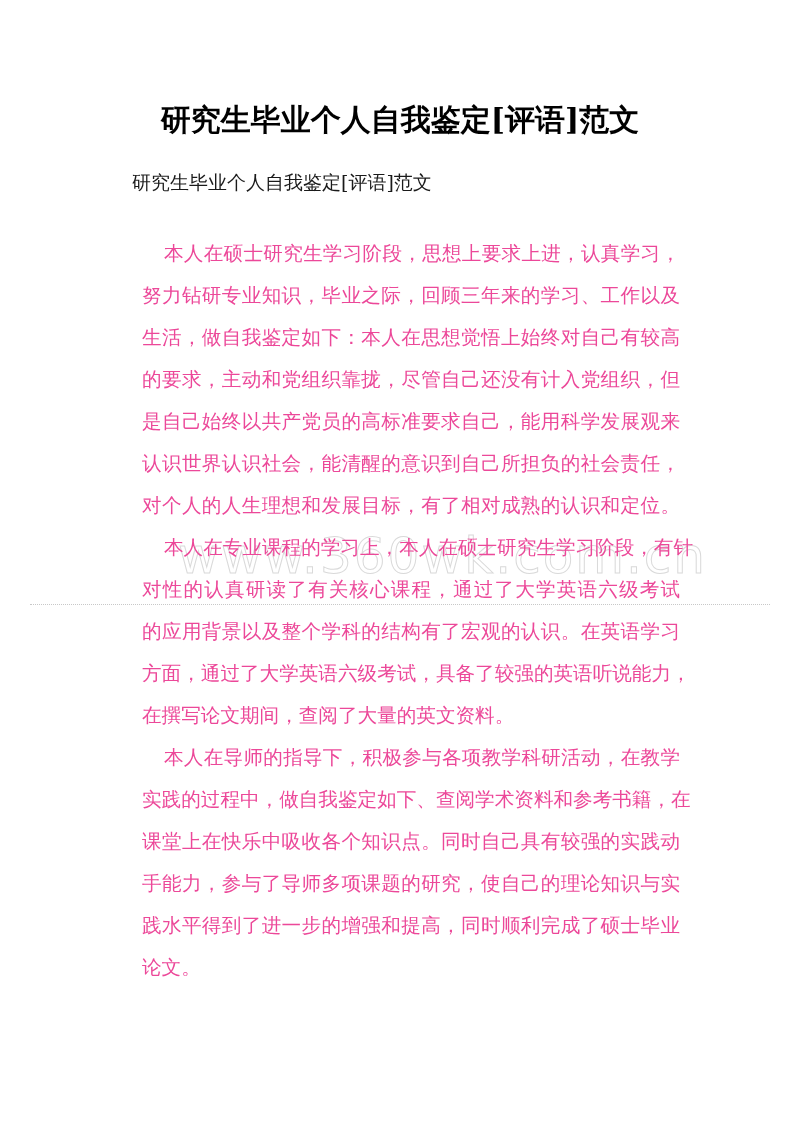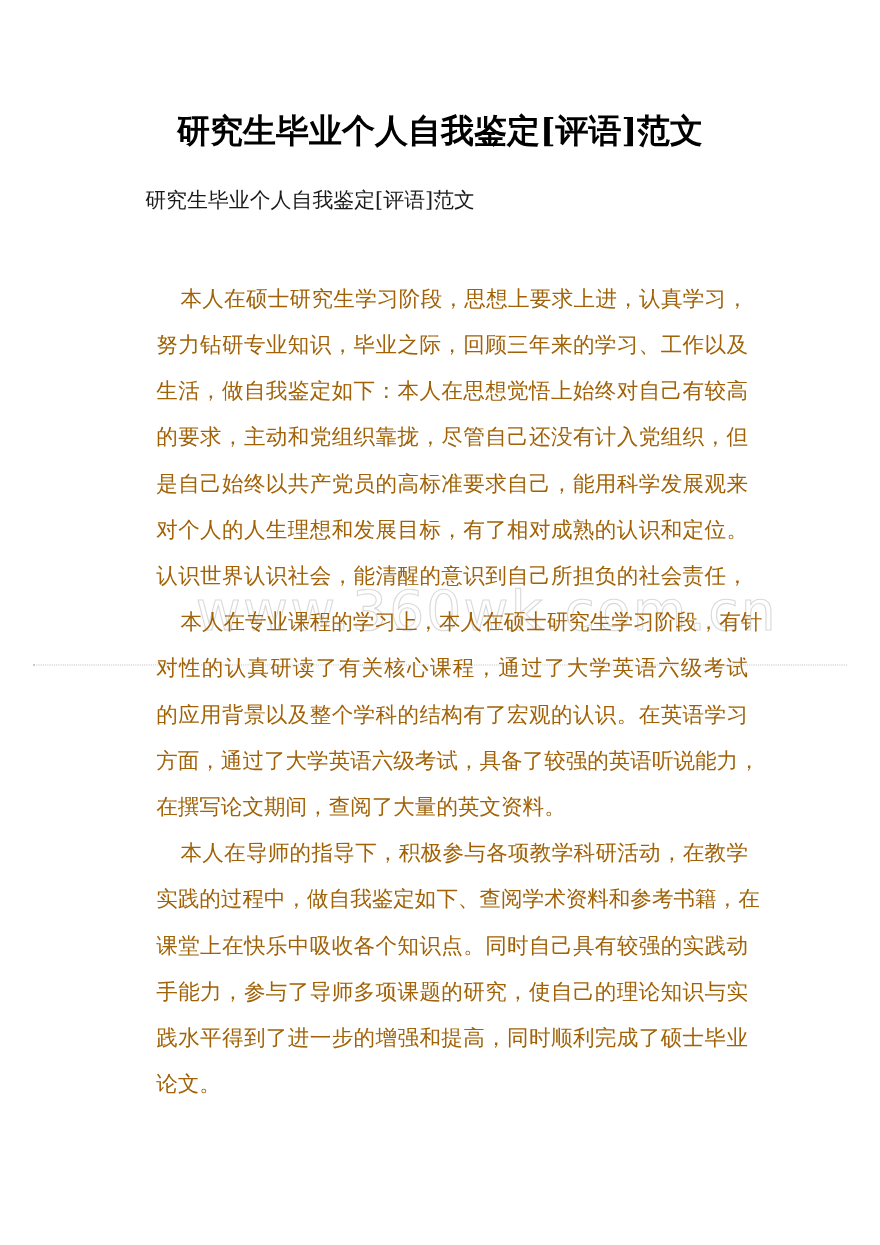--- a/index.html
+++ b/index.html
@@ -37,26 +37,26 @@
     .subtitle {
       position: absolute;
       top: 167px;
       left: 132px;
       font-size: 19px;
       line-height: 30px;
       color: #1a1a1a;
     }
     .body-text {
       position: absolute;
-      top: 251px;
+      top: 233px;
       left: 120px;
       width: 560px;
       font-size: 19.6px;
       line-height: 42px;
-      color: #a16207;
+      color: #ec4899;
     }
     .para {
       margin: 0;
       text-indent: 22px;
       text-align: justify;
       text-justify: inter-character;
     }
     .line {
       display: block;
       white-space: nowrap;
@@ -102,22 +102,22 @@
 
   <div class="subtitle">研究生毕业个人自我鉴定[评语]范文</div>
 
   <div class="body-text">
     <div class="para">
       <span class="line first">本人在硕士研究生学习阶段，思想上要求上进，认真学习，</span>
       <span class="line">努力钻研专业知识，毕业之际，回顾三年来的学习、工作以及</span>
       <span class="line">生活，做自我鉴定如下：本人在思想觉悟上始终对自己有较高</span>
       <span class="line">的要求，主动和党组织靠拢，尽管自己还没有计入党组织，但</span>
       <span class="line">是自己始终以共产党员的高标准要求自己，能用科学发展观来</span>
+      <span class="line">认识世界认识社会，能清醒的意识到自己所担负的社会责任，</span>
       <span class="line">对个人的人生理想和发展目标，有了相对成熟的认识和定位。</span>
-      <span class="line">认识世界认识社会，能清醒的意识到自己所担负的社会责任，</span>
     </div>
     <div class="para">
       <span class="line first">本人在专业课程的学习上，本人在硕士研究生学习阶段，有针</span>
       <span class="line">对性的认真研读了有关核心课程，通过了大学英语六级考试</span>
       <span class="line">的应用背景以及整个学科的结构有了宏观的认识。在英语学习</span>
       <span class="line">方面，通过了大学英语六级考试，具备了较强的英语听说能力，</span>
       <span class="line last">在撰写论文期间，查阅了大量的英文资料。</span>
     </div>
     <div class="para">
       <span class="line first">本人在导师的指导下，积极参与各项教学科研活动，在教学</span>

